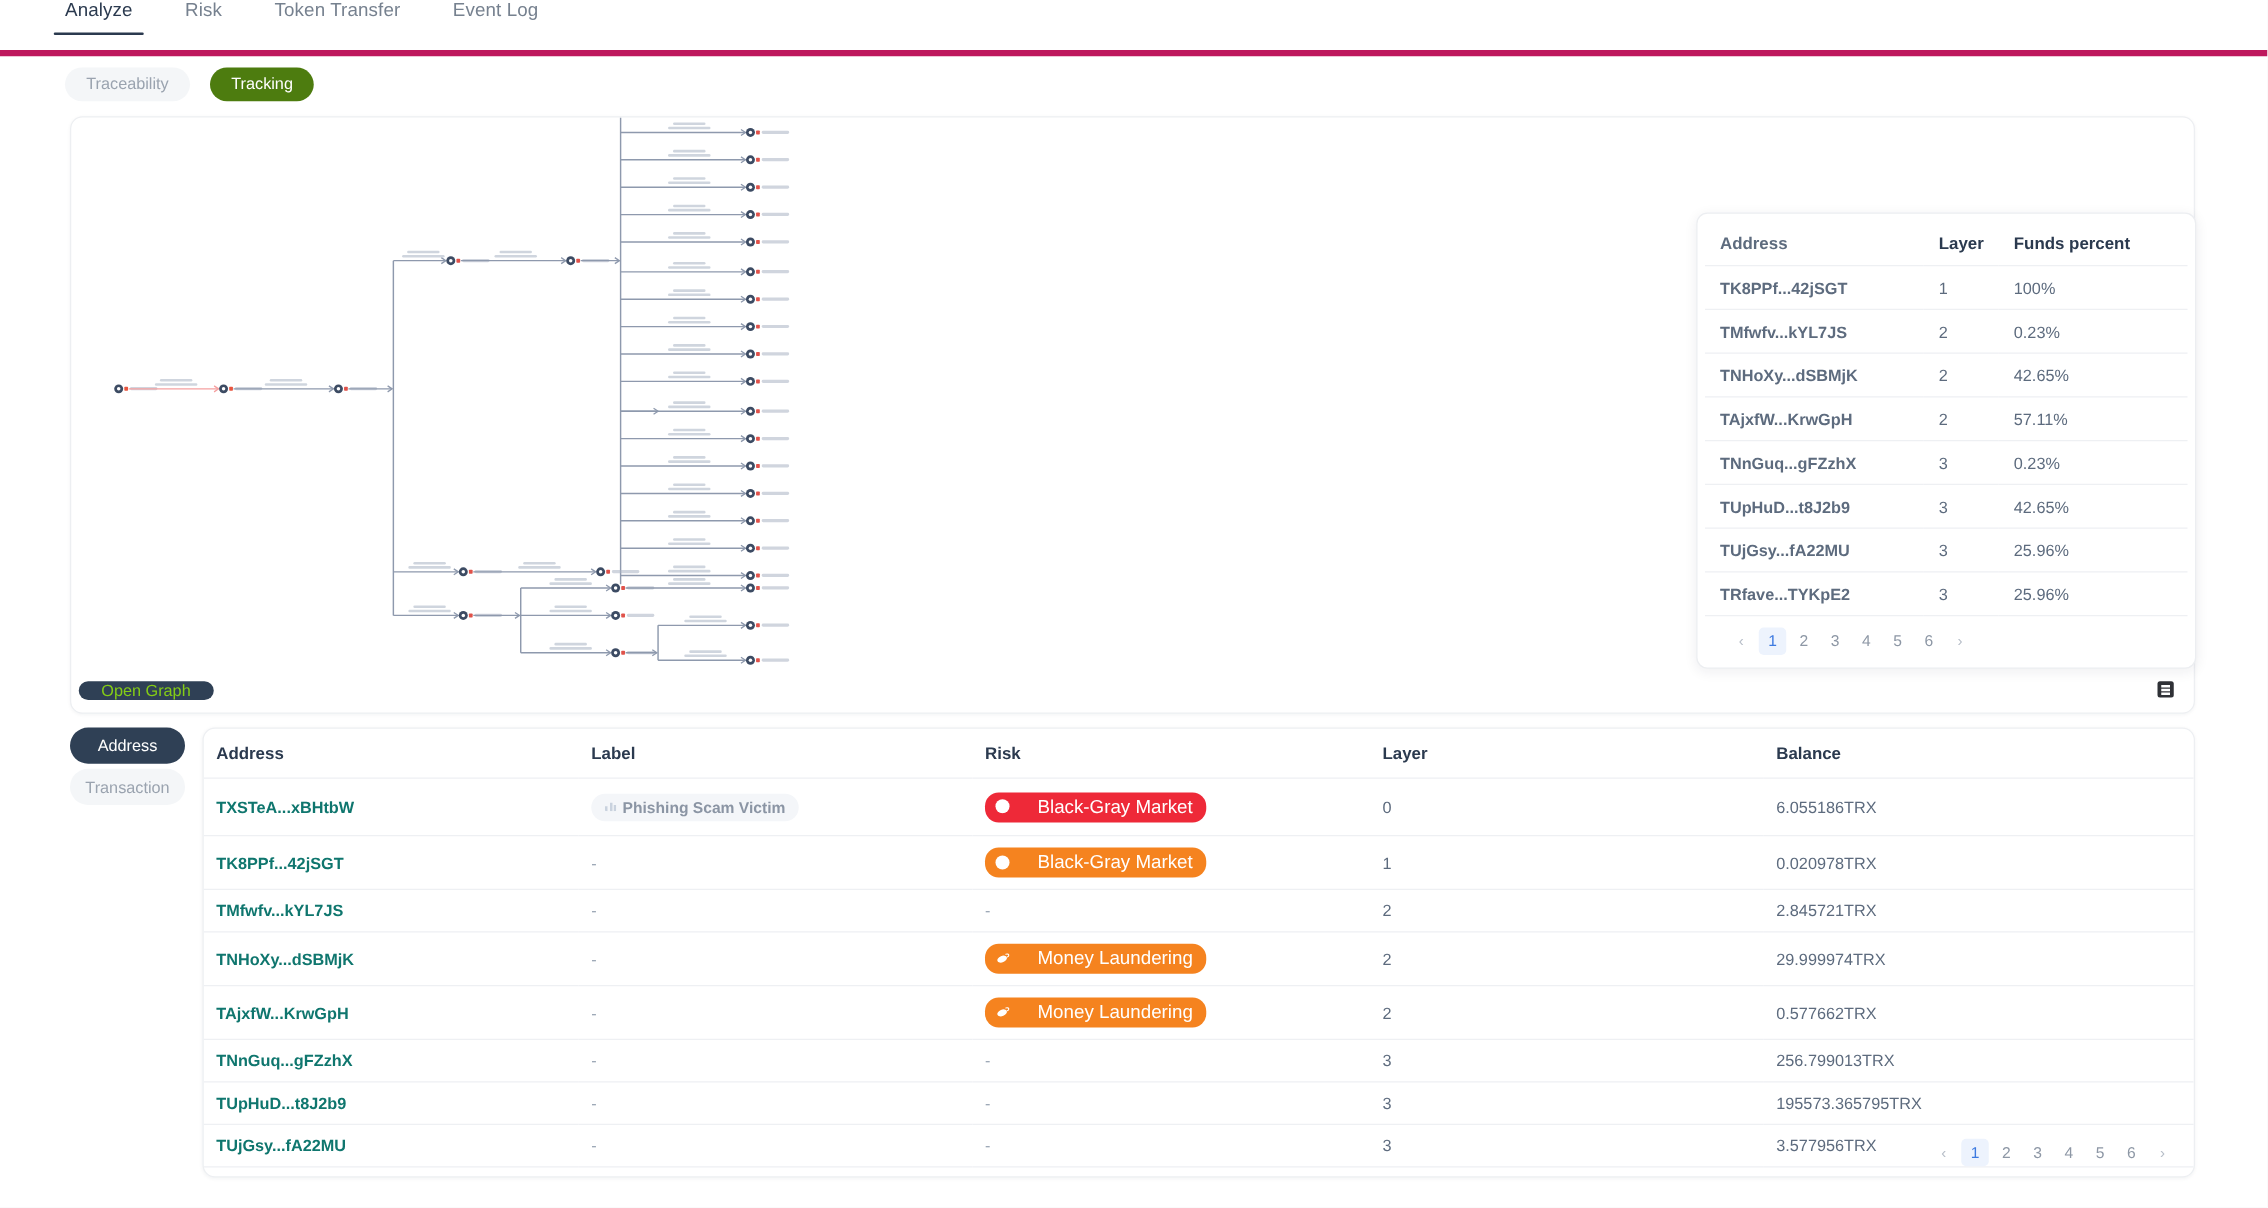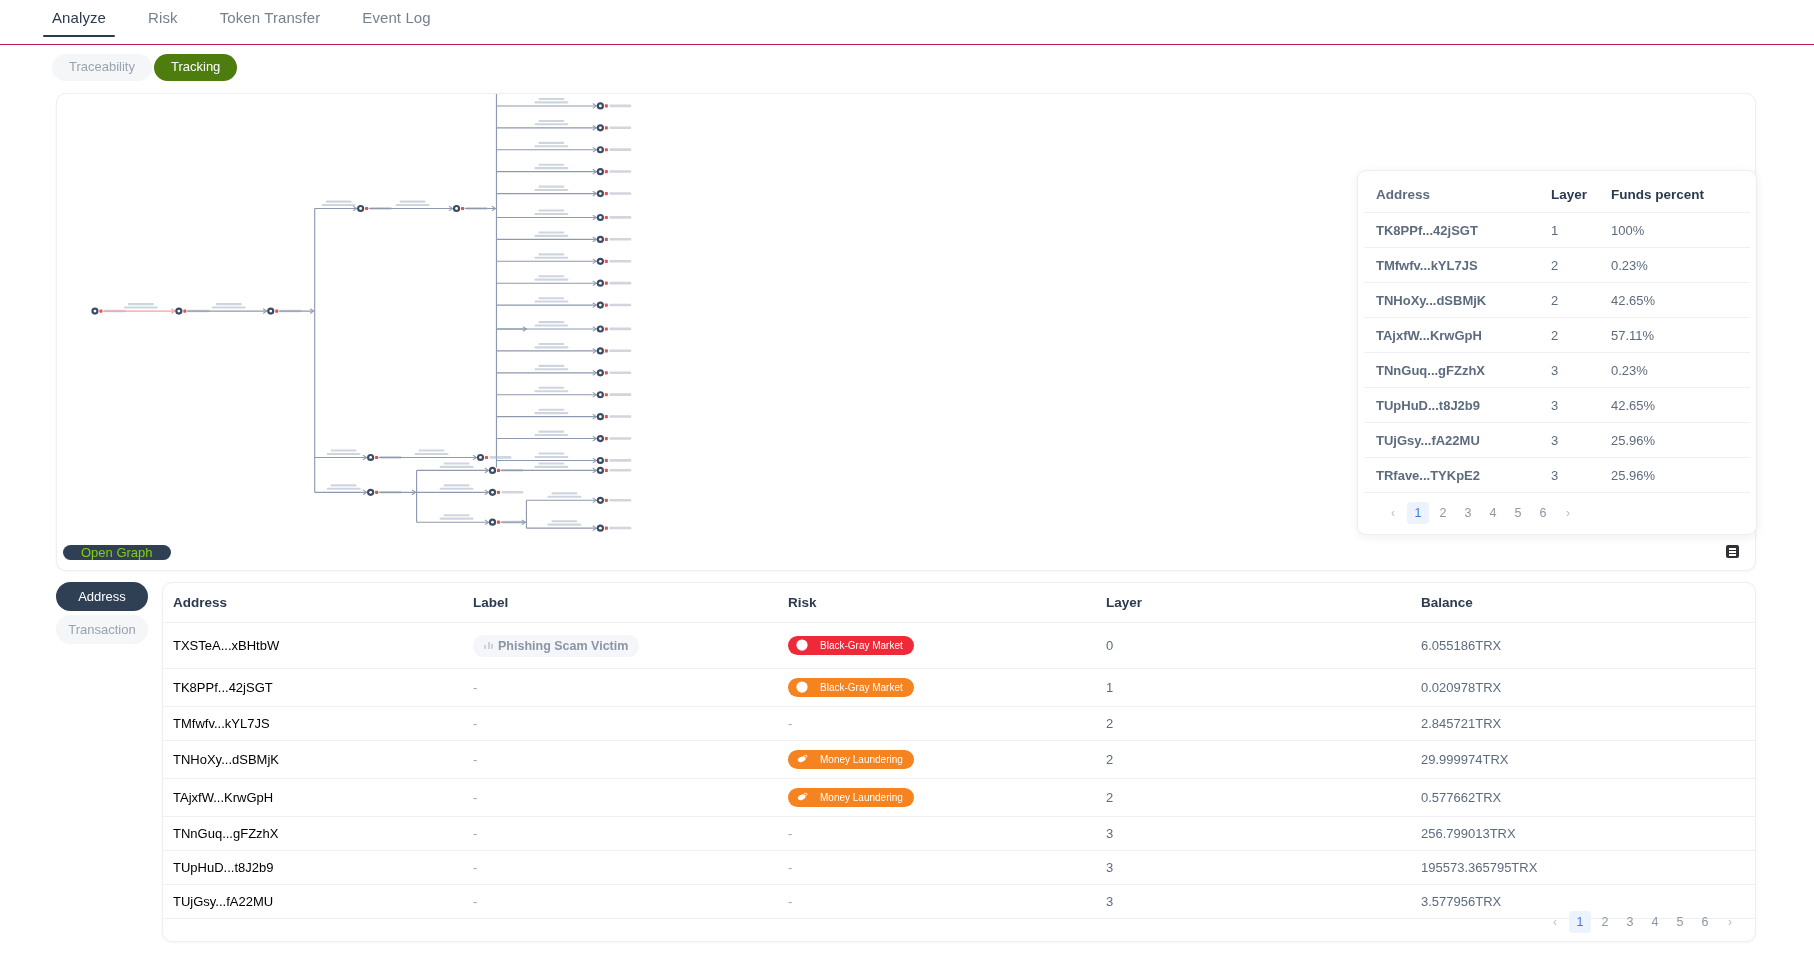--- a/index.html
+++ b/index.html
@@ -10,35 +10,35 @@
     font-family: "Liberation Sans", sans-serif;
     color: #3d4a5c;
     overflow: hidden;
     position: relative;
   }
   .page { position:absolute; inset:0; background:#fff; }
 
   
   .tabbar {
     position:absolute; left:0; top:0; width:100%; height:45px;
-    border-bottom:1px solid #be185d; background:#fff;
-    display:flex; align-items:center; padding-left:52px;
+    border-bottom:5px solid #be185d; background:#fff;
+    display:flex; align-items:flex-start; padding-left:52px;
   }
   .tab {
     font-size:15px; color:#76818f; padding:0 0 10px 0; margin-right:42px;
     cursor:pointer; position:relative; letter-spacing:.1px;
   }
   .tab.active { color:#2b3a4f; font-weight:400; }
   .tab.active:after {
     content:""; position:absolute; left:-9px; right:-9px; bottom:-1px;
     height:2px; background:#2b3a4f; border-radius:2px;
   }
 
   
-  .segbar { position:absolute; left:52px; top:54px; display:flex; gap:2px; }
+  .segbar { position:absolute; left:52px; top:54px; display:flex; gap:16px; }
   .pill {
     font-size:13px; padding:6px 17px; border-radius:16px; cursor:pointer;
     color:#9aa3af; background:#f4f6f8; line-height:1.15;
   }
   .pill.active { background:#4d7c0f; color:#fff; }
 
   
   .graphcard {
     position:absolute; left:56px; top:93px; width:1700px; height:478px;
     background:#fff; border:1px solid #edeff2; border-radius:10px;
@@ -106,41 +106,41 @@
   }
   table.main { width:100%; border-collapse:collapse; table-layout:fixed; }
   table.main th {
     text-align:left; font-size:13.5px; color:#2b3a4f; font-weight:bold;
     padding:12px 10px 12px 10px; border-bottom:1px solid #eef0f3;
   }
   table.main td {
     font-size:13px; color:#5d6b7e; padding:9px 10px;
     border-bottom:1px solid #eef0f3; vertical-align:middle;
   }
-  table.main td.addr { font-weight:normal; color:#000000; }
+  table.main td.addr { font-weight:bold; color:#0f766e; }
   .col-addr{width:300px;} .col-label{width:315px;}
   .col-risk{width:318px;} .col-layer{width:315px;}
 
   .labeltag {
     display:inline-flex; align-items:center; gap:5px;
     background:#f4f6f9; color:#8b95a4; font-size:12.5px;
     border-radius:12px; padding:4px 11px; margin:2.5px 6px 2.5px 0;
     white-space:nowrap;
     font-weight:bold;
   }
   .tagico {
     width:9px; height:7px; flex:none; border-radius:1px;
     background:
       linear-gradient(#c9d2de,#c9d2de) 0 3px/2px 4px no-repeat,
       linear-gradient(#c9d2de,#c9d2de) 3.5px 0/2px 7px no-repeat,
       linear-gradient(#c9d2de,#c9d2de) 7px 2px/2px 5px no-repeat;
   }
   .badge {
-    display:inline-flex; align-items:center; gap:12px; color:#fff;
-    font-size:10px; border-radius:11px; padding:3px 11px 4px 8px;
+    display:inline-flex; align-items:center; gap:22px; color:#fff;
+    font-size:15px; border-radius:11px; padding:3px 11px 4px 8px;
     white-space:nowrap;
   }
   .badge .bico { width:12px; height:12px; flex:none; }
   .dash { color:#9aa6b4; }
 
   .bigpager { position:absolute; right:14px; bottom:8px; display:flex; align-items:center; gap:3px; }
 </style>
 </head>
 <body>
 

